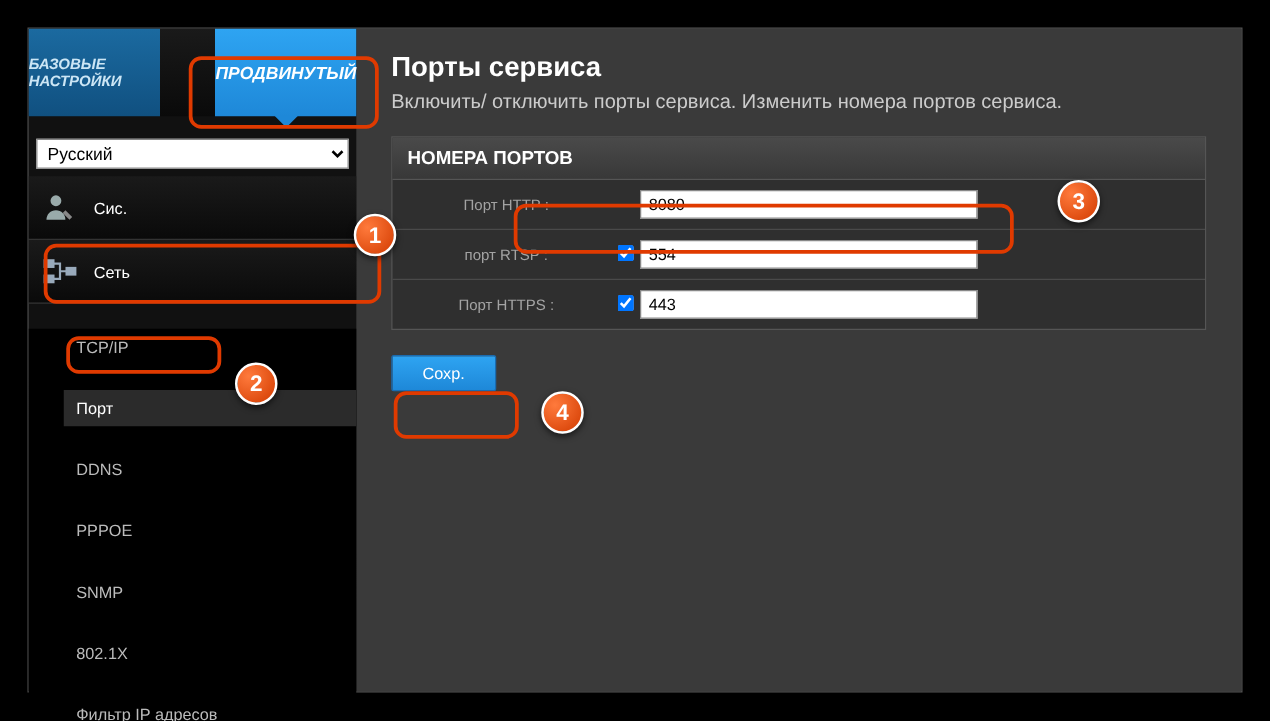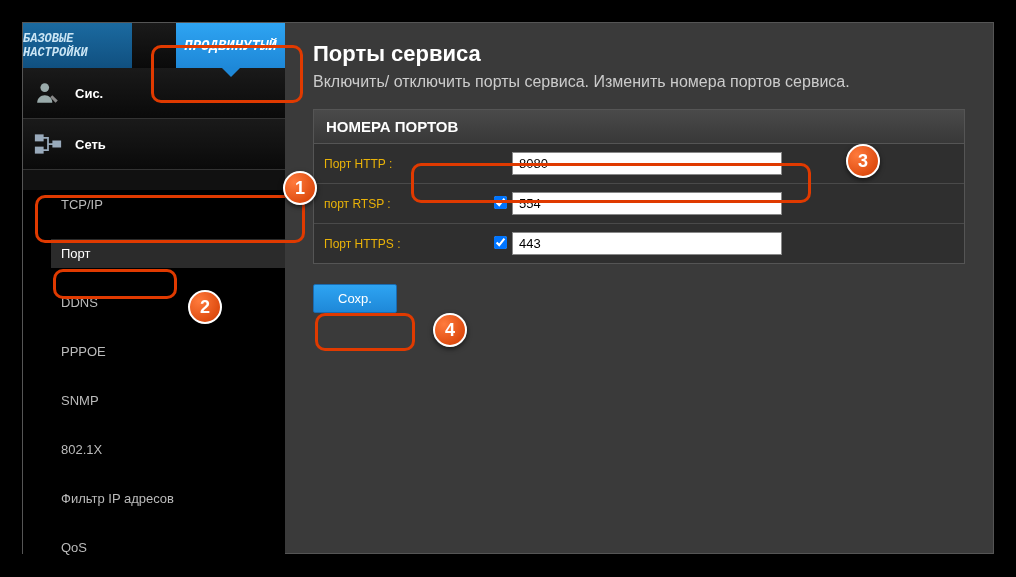--- a/index.html
+++ b/index.html
@@ -22,23 +22,22 @@
     position: relative;
   }
   
   .sidebar {
     width: 262px;
     background: #111;
     position: relative;
   }
   .tabs {
     display: flex;
-    height: 45px;
+    height: 70px;
     background: linear-gradient(#1a1a1a, #0a0a0a);
-    font-family: Liberation Mono, monospace;
   }
   .tab {
     flex: 1;
     display: flex;
     align-items: center;
     justify-content: center;
     font-weight: bold;
     font-size: 12px;
     cursor: pointer;
     position: relative;
@@ -77,21 +76,21 @@
     padding: 2px 4px;
     border: 1px solid #888;
   }
   .cat {
     display: flex;
     align-items: center;
     padding: 10px 10px;
     border-bottom: 1px solid #333;
     cursor: pointer;
     color: #fff;
-    font-weight: bold;
+    font-weight: normal;
     background: linear-gradient(#1a1a1a, #0a0a0a);
   }
   .cat-icon {
     width: 30px;
     height: 30px;
     margin-right: 12px;
     display: flex;
     align-items: center;
     justify-content: center;
   }
@@ -141,22 +140,22 @@
   }
   .form-row {
     display: flex;
     align-items: center;
     padding: 8px 10px;
     border-bottom: 1px solid #4a4a4a;
   }
   .form-row:last-child { border-bottom: none; }
   .form-label {
     width: 170px;
-    text-align: left;
-    color: #eab308;
+    text-align: center;
+    color: #a3a3a3;
     font-size: 12px;
     padding-right: 8px;
   }
   .form-check {
     width: 18px;
   }
   .form-input {
     width: 270px;
     padding: 3px 6px;
     background: #fff;
@@ -203,20 +202,25 @@
 <body>
 
 <div class="panel">
 
   <div class="sidebar">
     <div class="tabs">
       <div class="tab basic">БАЗОВЫЕ НАСТРОЙКИ</div>
       <div class="tab advanced">ПРОДВИНУТЫЙ</div>
     </div>
 
+    <div class="lang-row">
+      <select class="lang-select">
+        <option>Русский</option>
+      </select>
+    </div>
 
     <div class="cat">
       <span class="cat-icon">
         <svg width="26" height="26" viewBox="0 0 24 24" fill="#9aa">
             <circle cx="9" cy="7" r="4"></circle>
             <path d="M2 21c0-4 3-7 7-7s7 3 7 7H2z"></path>
             <path d="M16 14l5 5-2 2-5-5 2-2z" fill="#888"></path>
           </svg>
       </span>
       <span>Сис.</span>

